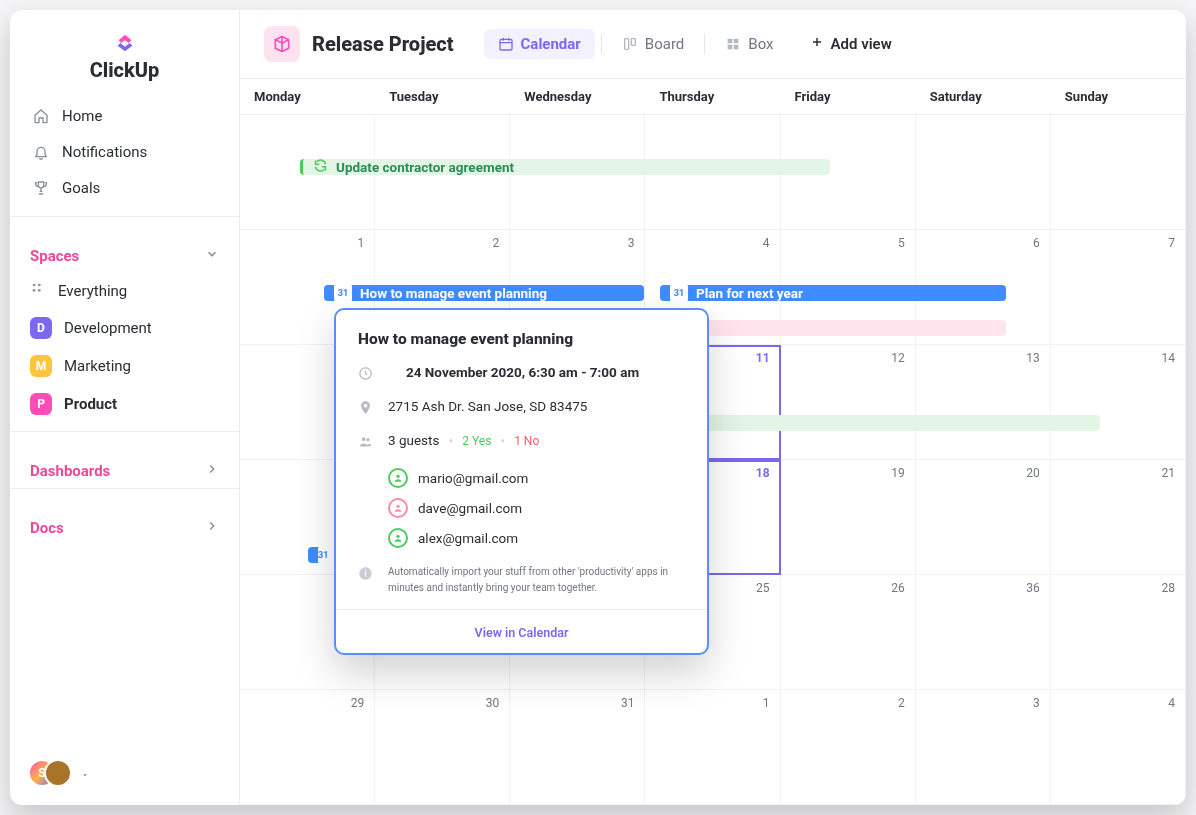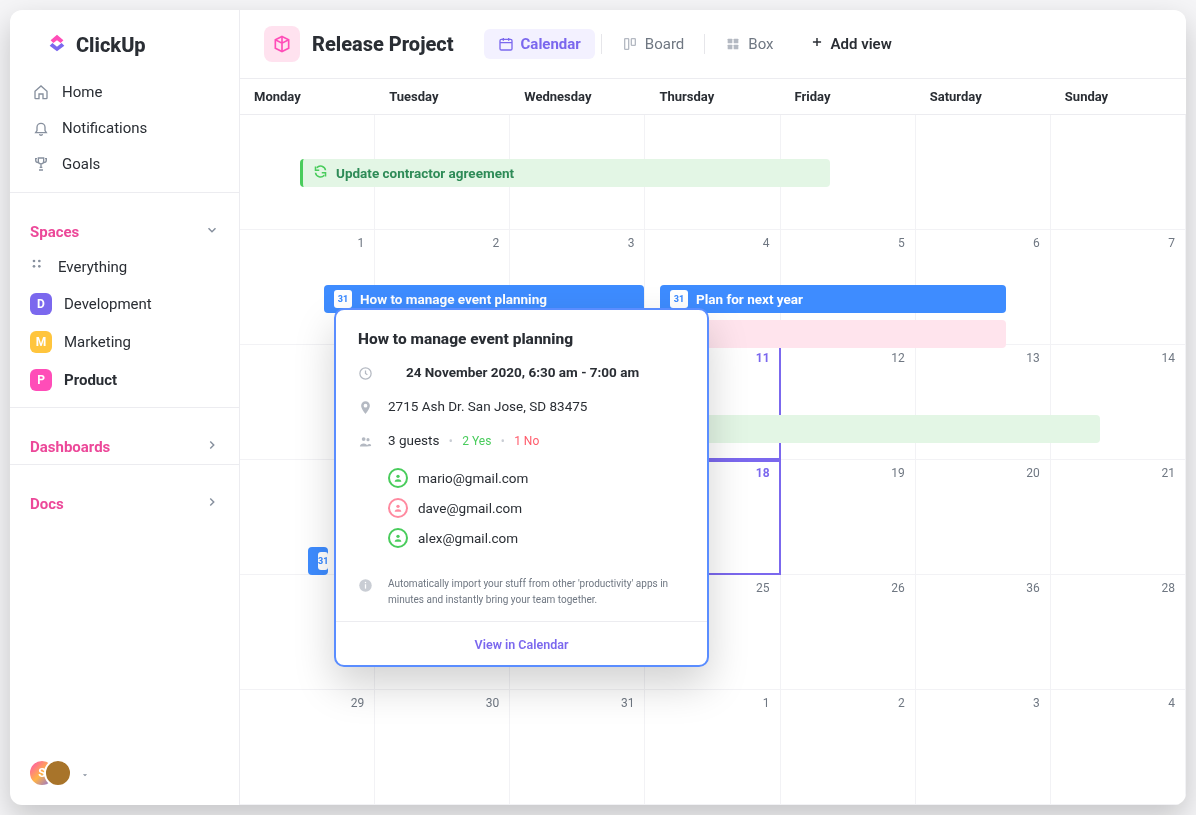--- a/index.html
+++ b/index.html
@@ -22,22 +22,23 @@
   
   .sidebar {
     width: 230px;
     border-right: 1px solid #ececf0;
     display: flex;
     flex-direction: column;
   }
   .logo-row {
     display: flex;
     align-items: center;
-    gap: 8px;
-    padding: 22px 20px 14px 36px;
+    gap: 0;
+    padding: 22px 20px 14px 20px;
+    flex-direction: column;
   }
   .logo-row .brand-text { font-weight: 800; font-size: 20px; color:#2a2e34;}
   .nav-group { padding: 2px 8px; }
   .nav-item {
     display: flex; align-items: center; gap: 12px;
     padding: 9px 14px;
     font-size: 15px; color:#2a2e34;
     border-radius: 6px;
     cursor: pointer;
   }
@@ -87,21 +88,21 @@
   .cal-header{display:grid;grid-template-columns:repeat(7,1fr);color:#2a2e34;font-size:13px;font-weight:700;}
   .cal-header > div{padding:10px 14px;border-bottom:1px solid #ececf0;}
   .cal-grid{flex:1;display:grid;grid-template-columns:repeat(7,1fr);grid-template-rows:repeat(6,1fr);position:relative;}
   .cell{border-right:1px solid #f2f2f5;border-bottom:1px solid #f2f2f5;position:relative;padding:6px;}
   .cell .dnum{position:absolute;right:10px;top:6px;font-size:12px;color:#6f7782;}
   .cell.selected{outline:2px solid #7b68ee; outline-offset:-2px;}
   .cell.selected .dnum{color:#7b68ee;font-weight:700;}
 
   
   .events{position:absolute;inset:0;pointer-events:none;}
-  .ev{position:absolute;height:28px;border-radius:4px;display:flex;align-items:center;gap:8px;padding:0 10px;font-size:13.5px;font-weight:700;pointer-events:auto;cursor:pointer;}
+  .ev{position:absolute;height:16px;border-radius:4px;display:flex;align-items:center;gap:8px;padding:0 10px;font-size:13.5px;font-weight:700;pointer-events:auto;cursor:pointer;}
   .ev.green{background:#e3f6e5;color:#2e8b57;border-left:3px solid #49cc5c;}
   .ev.blue{background:#3e8cff;color:#fff;}
   .ev.blue .icn{background:#fff;color:#3e8cff;width:18px;height:18px;border-radius:3px;display:flex;align-items:center;justify-content:center;font-size:9px;font-weight:800;}
   .ev.pink{background:#ffe4ed;}
   .ev.lgreen{background:#e3f6e5;}
 
   
   .popover{
     position:absolute;left:334px;top:308px;width:375px;
     background:#fff;border:2px solid #5a8dff;border-radius:10px;
@@ -443,21 +444,21 @@
             <path d="M3 20c0-3 3-5 6-5s6 2 6 5M14 20c0-2 2-4 4-4s3 1 3 3"></path>
           </svg></span>
       <span>
         <span>3 guests</span>
         <span class="guest-sub gdot">•</span>
         <span class="guest-sub gy">2 Yes</span>
         <span class="guest-sub gdot">•</span>
         <span class="guest-sub gn">1 No</span>
       </span>
     </div>
-    <div class="pop-row" style="margin-bottom:28px;">
+    <div class="pop-row" style="margin-bottom:16px;">
       <span class="pi"></span>
       <div class="guest-list">
         <div class="guest">
           <span class="gav g1">
               <svg width="10" height="10" viewBox="0 0 24 24" fill="currentColor">
                 <circle cx="12" cy="8" r="4"></circle>
                 <path d="M4 21c0-4 4-6 8-6s8 2 8 6"></path>
               </svg>
             </span>
           <span>mario@gmail.com</span>

